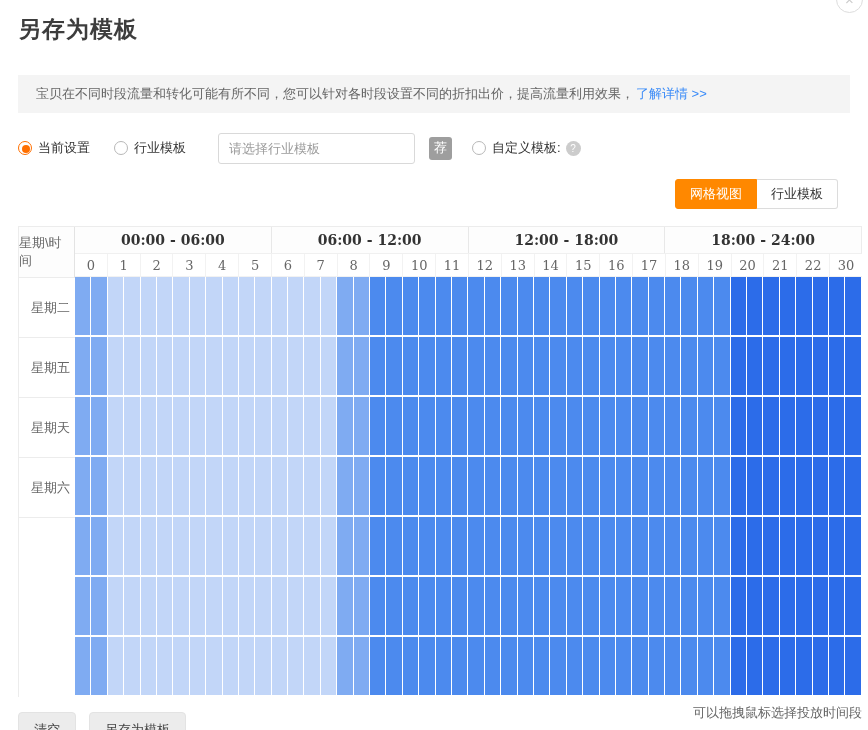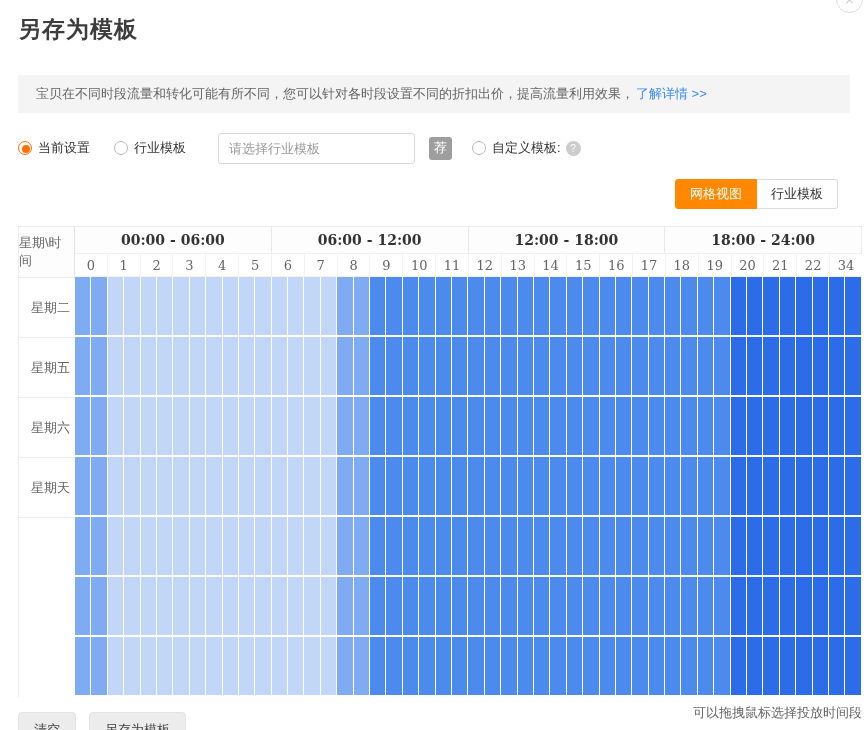--- a/index.html
+++ b/index.html
@@ -104,22 +104,22 @@
 <div class="view-toggle">
   <div class="vt-btn vt-grid">网格视图</div>
   <div class="vt-btn vt-list">行业模板</div>
 </div>
 
 <div class="sched">
   <div class="day-col" id="day-col">
     <div class="corner">星期\时间</div>
       <div class="day-cell">星期二</div>
       <div class="day-cell">星期五</div>
+      <div class="day-cell">星期天</div>
       <div class="day-cell">星期六</div>
-      <div class="day-cell">星期天</div>
     </div>
   <div class="cells-col">
     <div class="range-row" id="range-row">
         <div class="range-cell">00:00 - 06:00</div>
         <div class="range-cell">06:00 - 12:00</div>
         <div class="range-cell">12:00 - 18:00</div>
         <div class="range-cell">18:00 - 24:00</div>
       </div>
     <div class="hour-row" id="hour-row">
         <div class="hour-cell">0</div>
@@ -138,21 +138,21 @@
         <div class="hour-cell">13</div>
         <div class="hour-cell">14</div>
         <div class="hour-cell">15</div>
         <div class="hour-cell">16</div>
         <div class="hour-cell">17</div>
         <div class="hour-cell">18</div>
         <div class="hour-cell">19</div>
         <div class="hour-cell">20</div>
         <div class="hour-cell">21</div>
         <div class="hour-cell">22</div>
-        <div class="hour-cell">34</div>
+        <div class="hour-cell">30</div>
       </div>
     <div id="cell-rows">
         <div class="cell-row">
           <div class="slot-cell" style="background: rgb(127, 171, 242);"></div>
           <div class="slot-cell" style="background: rgb(127, 171, 242);"></div>
           <div class="slot-cell" style="background: rgb(194, 214, 248);"></div>
           <div class="slot-cell" style="background: rgb(194, 214, 248);"></div>
           <div class="slot-cell" style="background: rgb(194, 214, 248);"></div>
           <div class="slot-cell" style="background: rgb(194, 214, 248);"></div>
           <div class="slot-cell" style="background: rgb(194, 214, 248);"></div>

